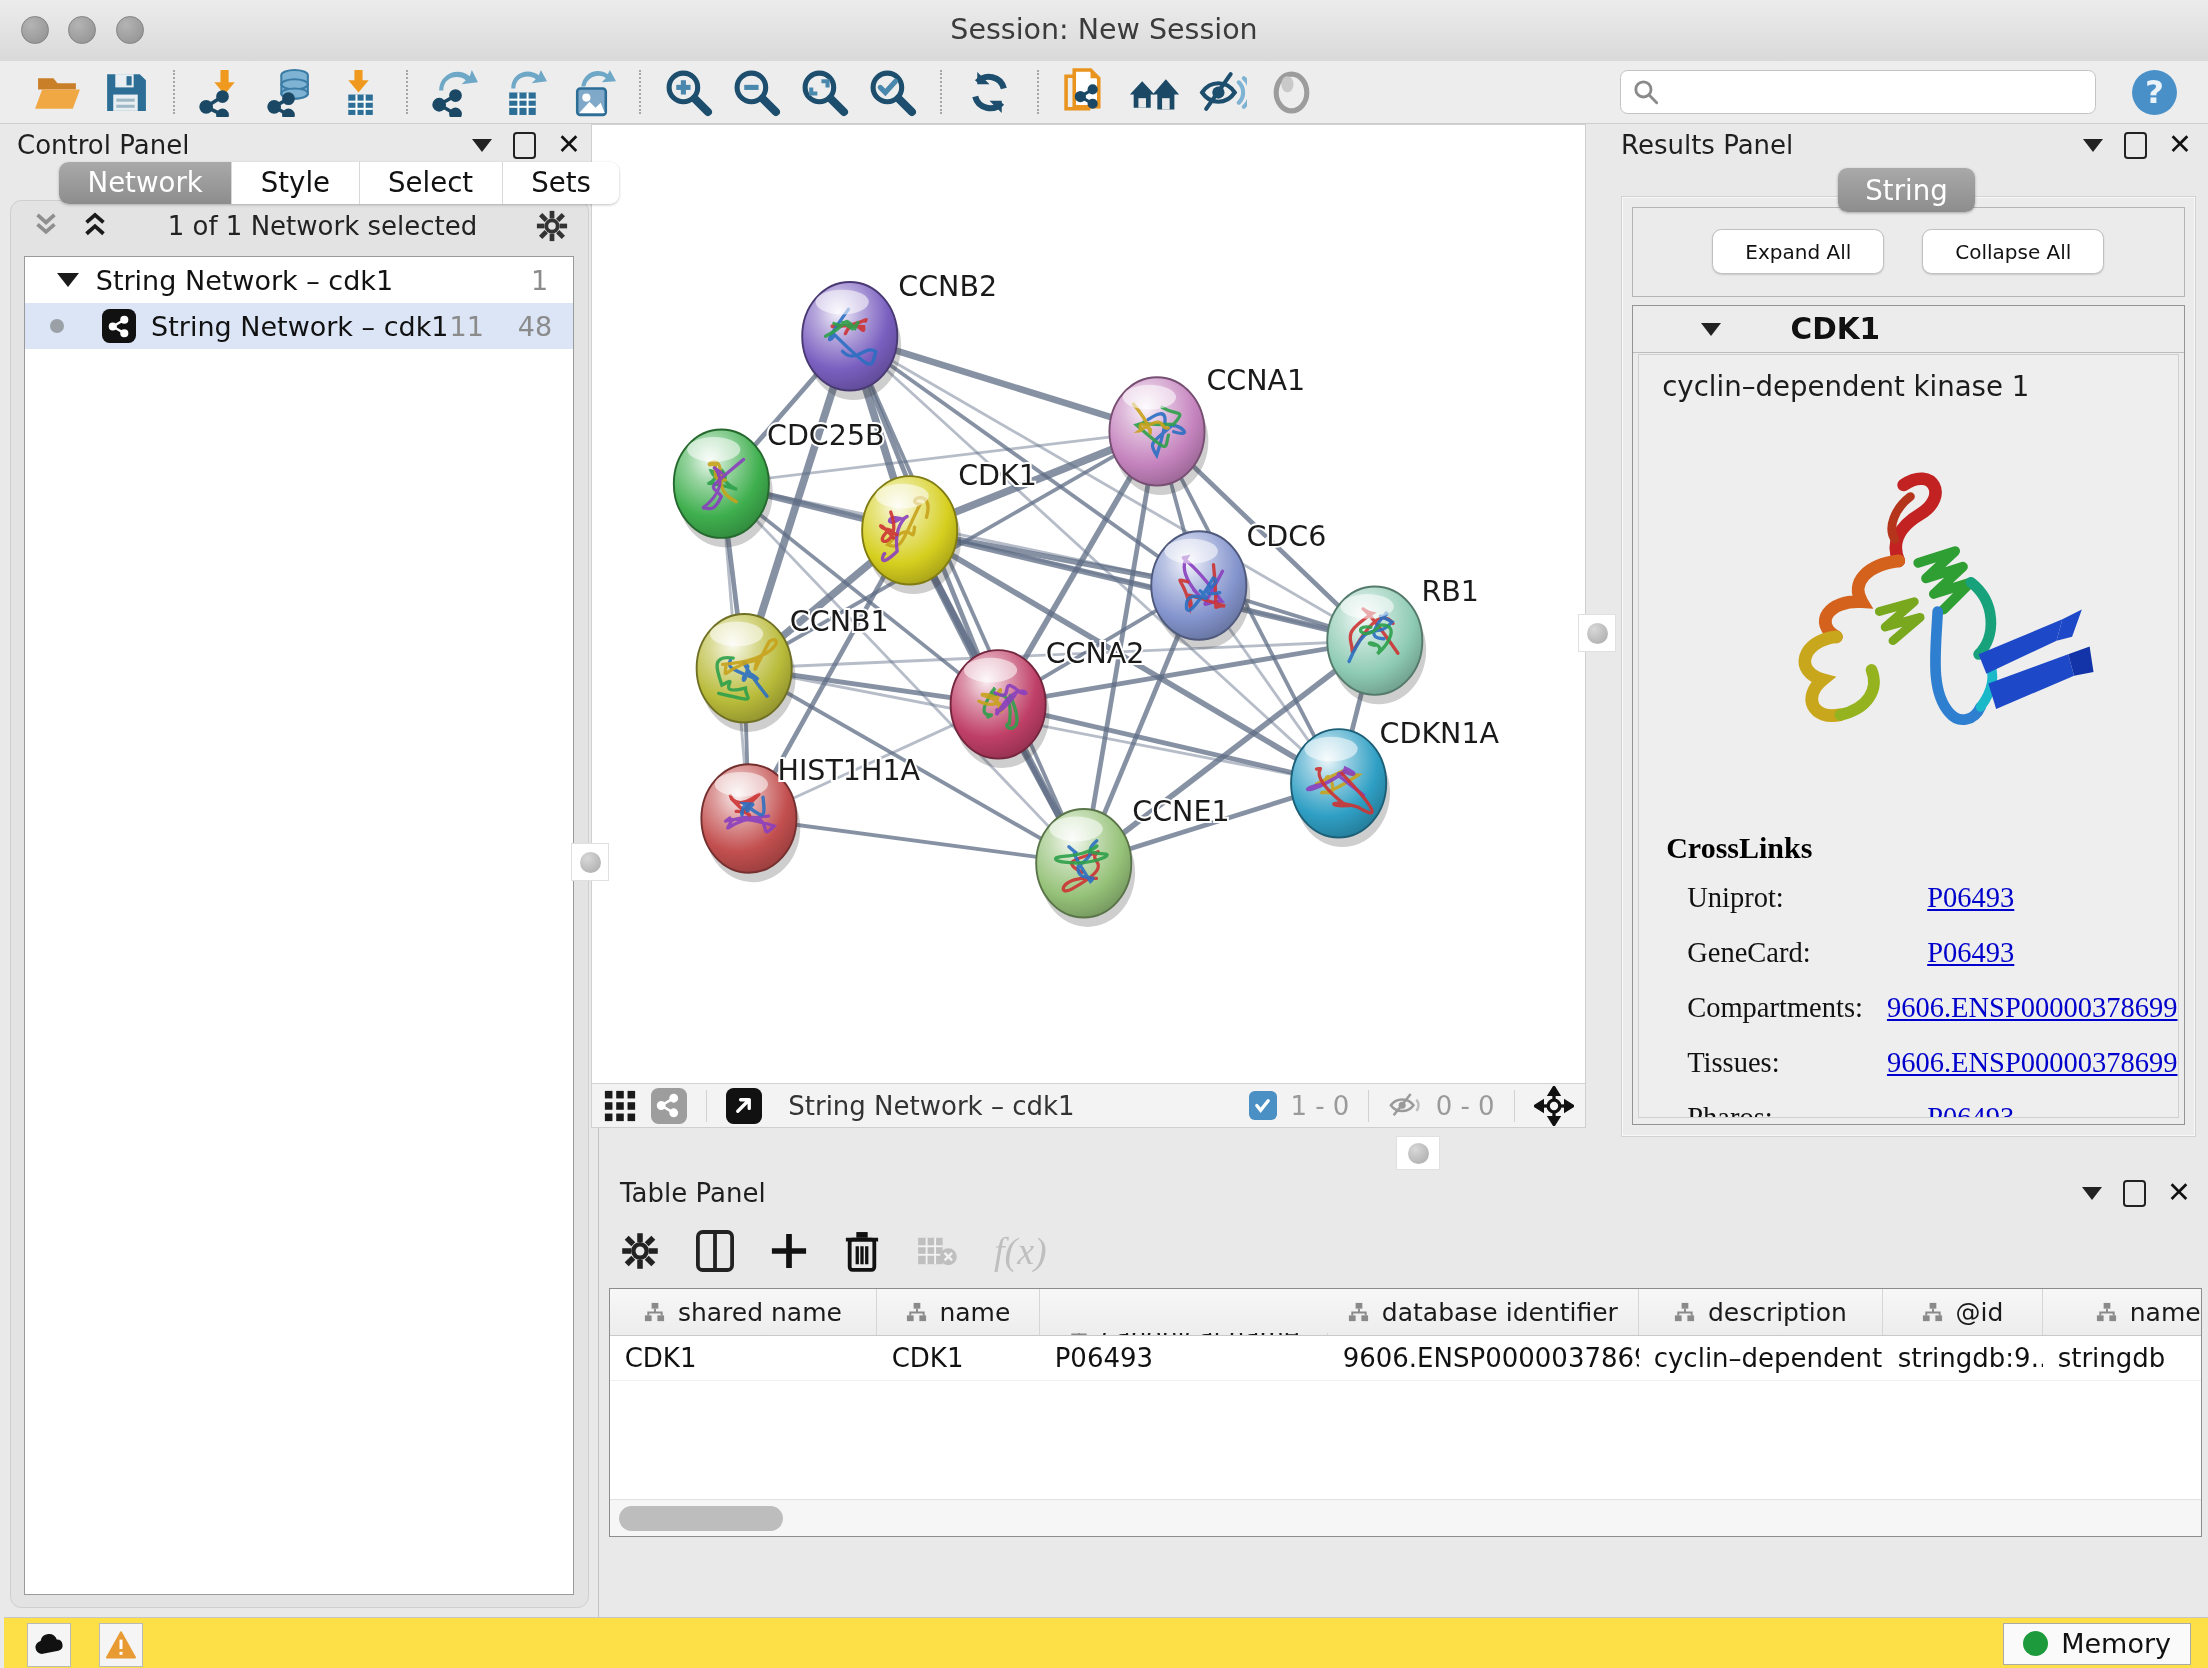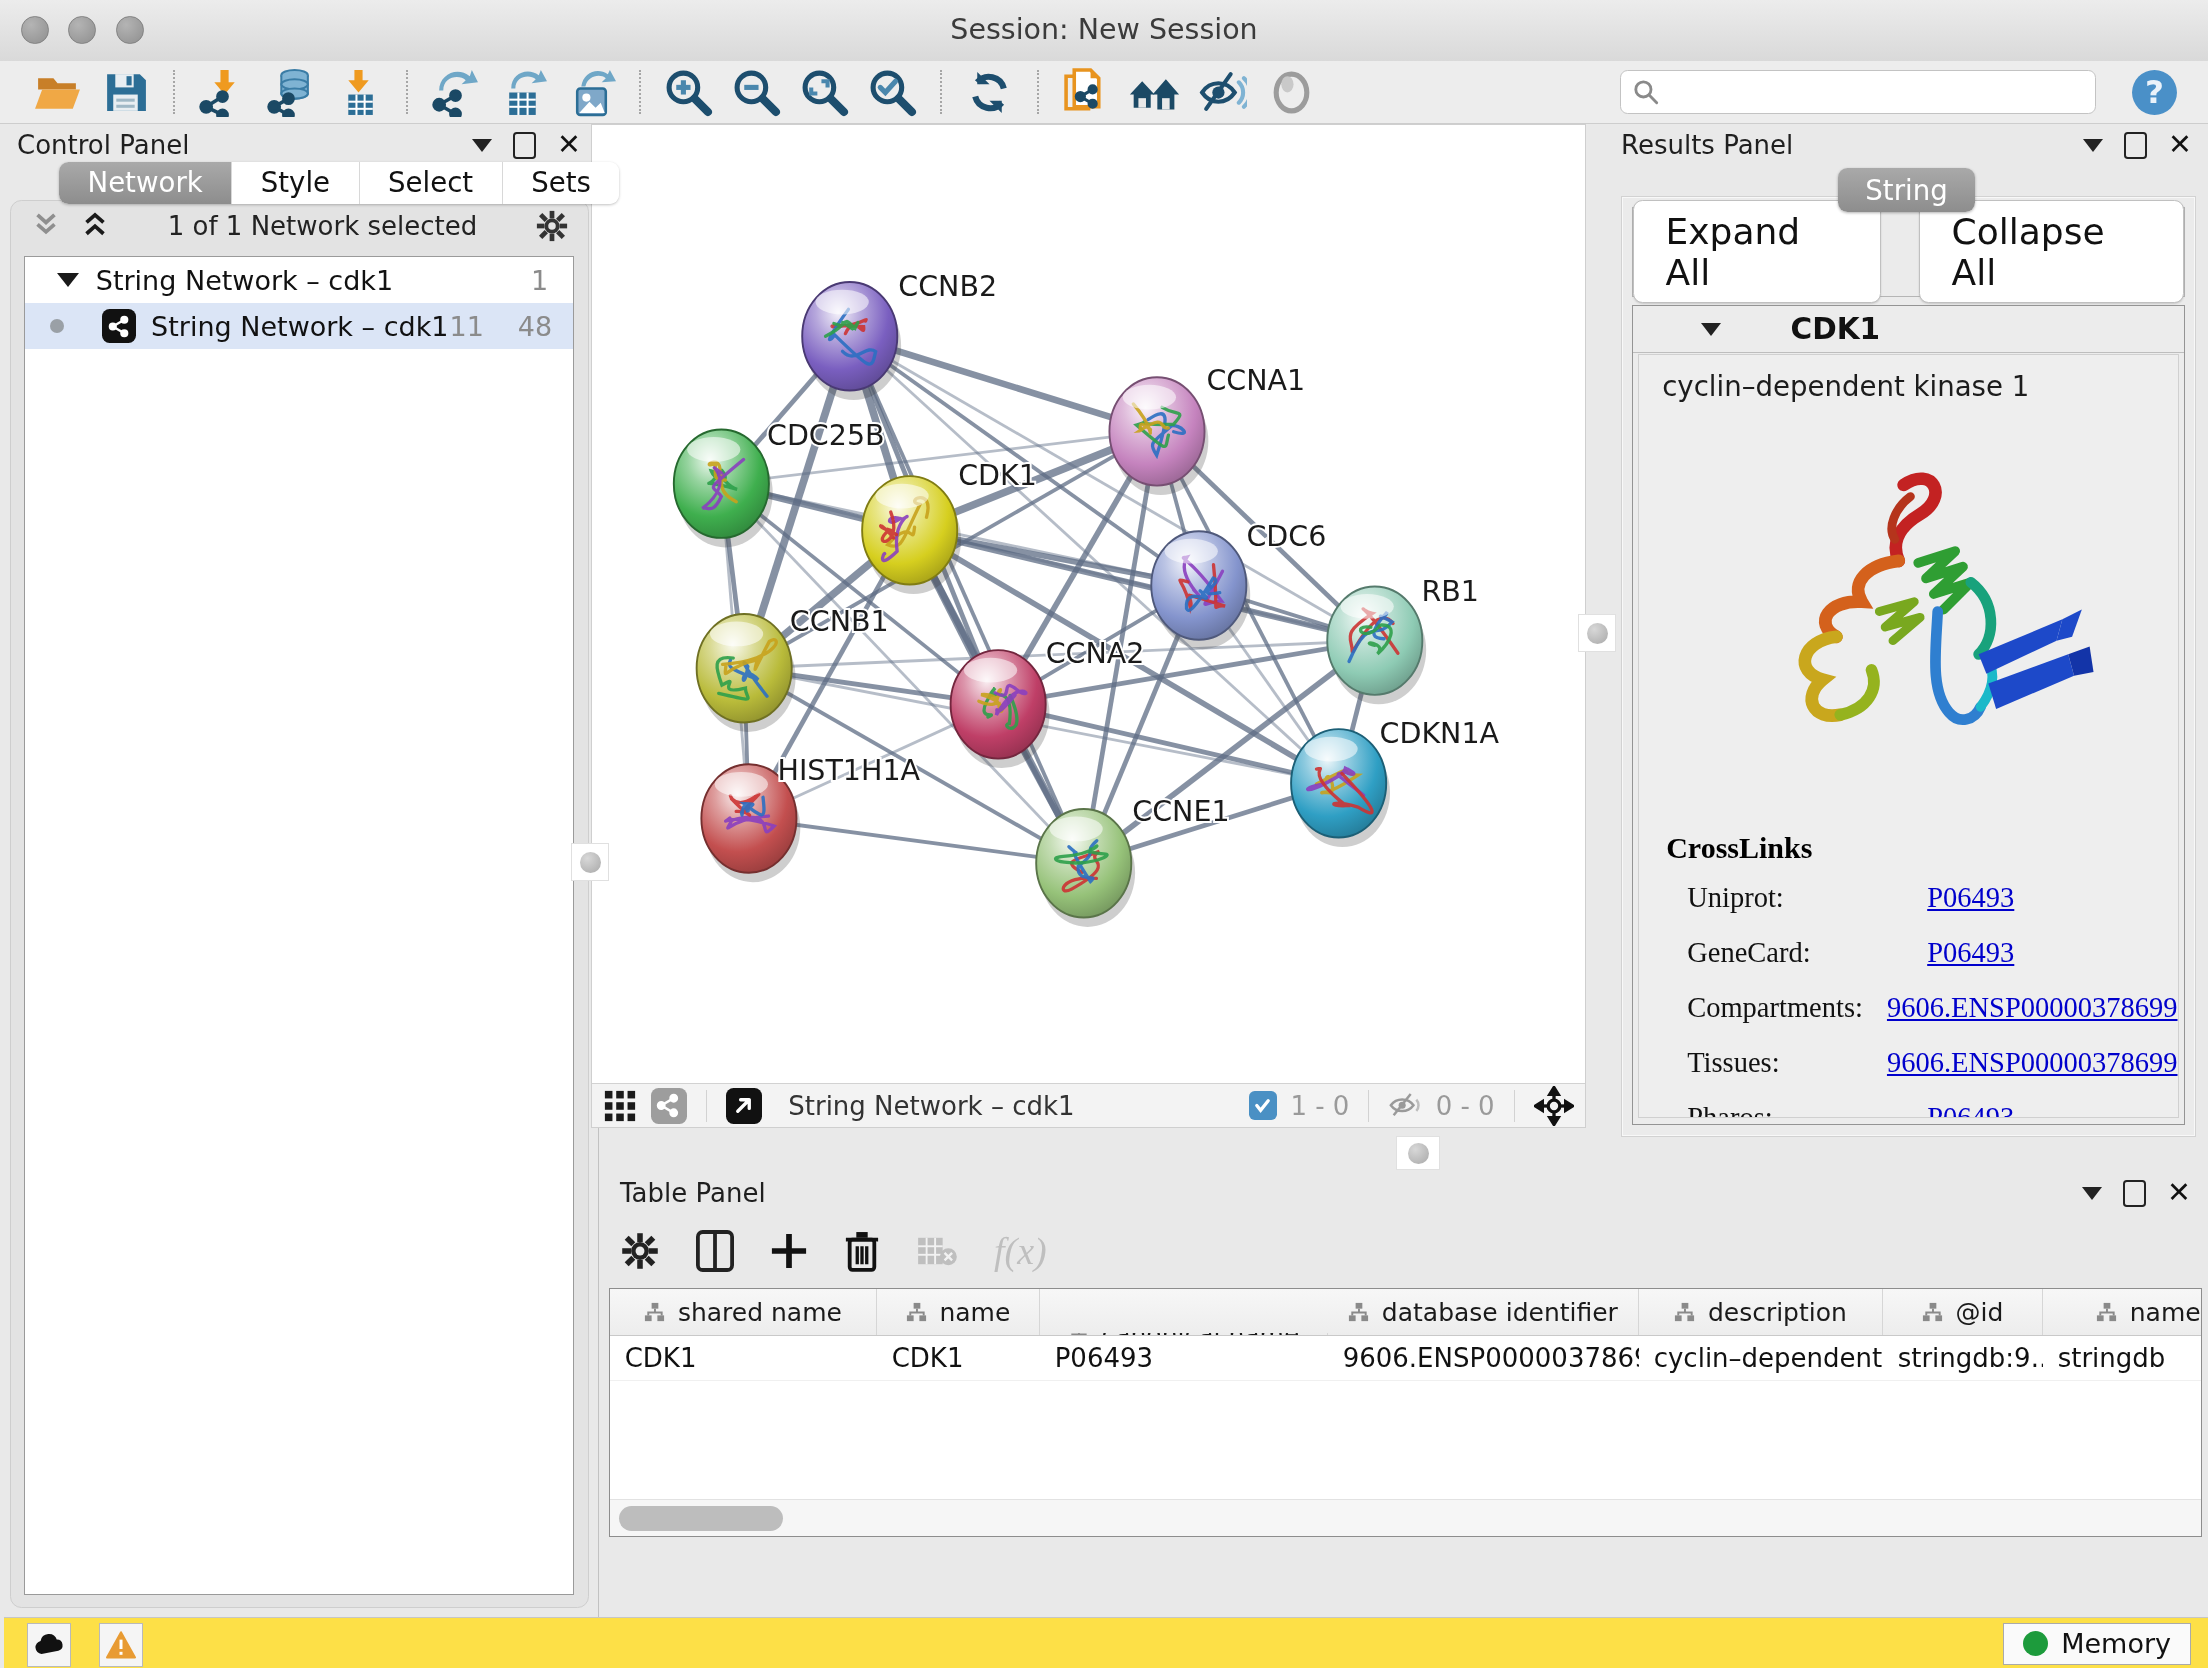--- a/index.html
+++ b/index.html
@@ -56,21 +56,21 @@
   .cs-sep{height:32px;border-left:1px solid #d2d2d2;margin:0 5.7px;}
   .sq-btn{width:36px;height:36px;border-radius:7.6px;display:flex;align-items:center;justify-content:center;}
   .checkbox{width:28.5px;height:28.5px;border-radius:5.7px;background:#4a90c4;display:flex;align-items:center;justify-content:center;}
   .count-gray{color:#9a9a9a;}
   
   .results{position:absolute;left:1604px;top:124px;width:605px;height:1021px;background:#e9e9e9;}
   .res-tab{position:absolute;left:0;right:0;top:44px;display:flex;justify-content:center;z-index:3;}
   .res-tab .tabbtn{background:linear-gradient(#a9a9a9,#8d8d8d);color:#fff;font-size:27.6px;padding:5.7px 27px;border-radius:9.5px;box-shadow:0 1px 2.9px rgba(0,0,0,.3);}
   .res-box{position:absolute;left:17px;right:13.3px;top:72px;bottom:7.6px;background:#ebebeb;border:1.9px solid #d2d2d2;box-shadow:inset 0 0 0 1px #f8f8f8;}
   .res-actions{margin:9.5px;height:88px;border:1px solid #b5b5b5;display:flex;align-items:center;justify-content:center;gap:38px;background:#ebebeb;}
-  .btn{background:#fff;border:1px solid #c0c0c0;border-radius:9.5px;font-size:36px;color:#111;padding:9.5px 32px;box-shadow:0 1px 1.9px rgba(0,0,0,.15);}
+  .btn{background:#fff;border:1px solid #c0c0c0;border-radius:9.5px;font-size:20px;color:#111;padding:9.5px 32px;box-shadow:0 1px 1.9px rgba(0,0,0,.15);}
   .cdk-box{position:absolute;left:9.5px;right:9.5px;top:108px;bottom:11.4px;border:1.9px solid #949494;background:#ececec;}
   .cdk-header{height:46px;border-bottom:1px solid #bdbdbd;display:flex;align-items:center;padding-left:68px;gap:70px;}
   .cdk-title{font-size:29.5px;font-weight:bold;color:#111;}
   .cdk-content{position:absolute;left:5.7px;right:5.7px;top:48px;bottom:5.7px;background:#eeeeee;border:1px solid #d0d0d0;overflow:hidden;}
   .cdk-desc{font-size:27.6px;color:#1c1c1c;margin:15px 0 0 23px;}
   .protein-wrap{display:flex;justify-content:center;margin-top:42px;}
   .crosslinks{font-family:"Liberation Serif","DejaVu Serif",serif;margin:53px 0 0 27px;}
   .cl-title{font-size:30px;font-weight:bold;color:#000;margin-bottom:17px;}
   .cl-row{display:flex;font-size:28.5px;margin-bottom:23px;}
   .cl-label{width:240px;color:#111;margin-left:21px;}

